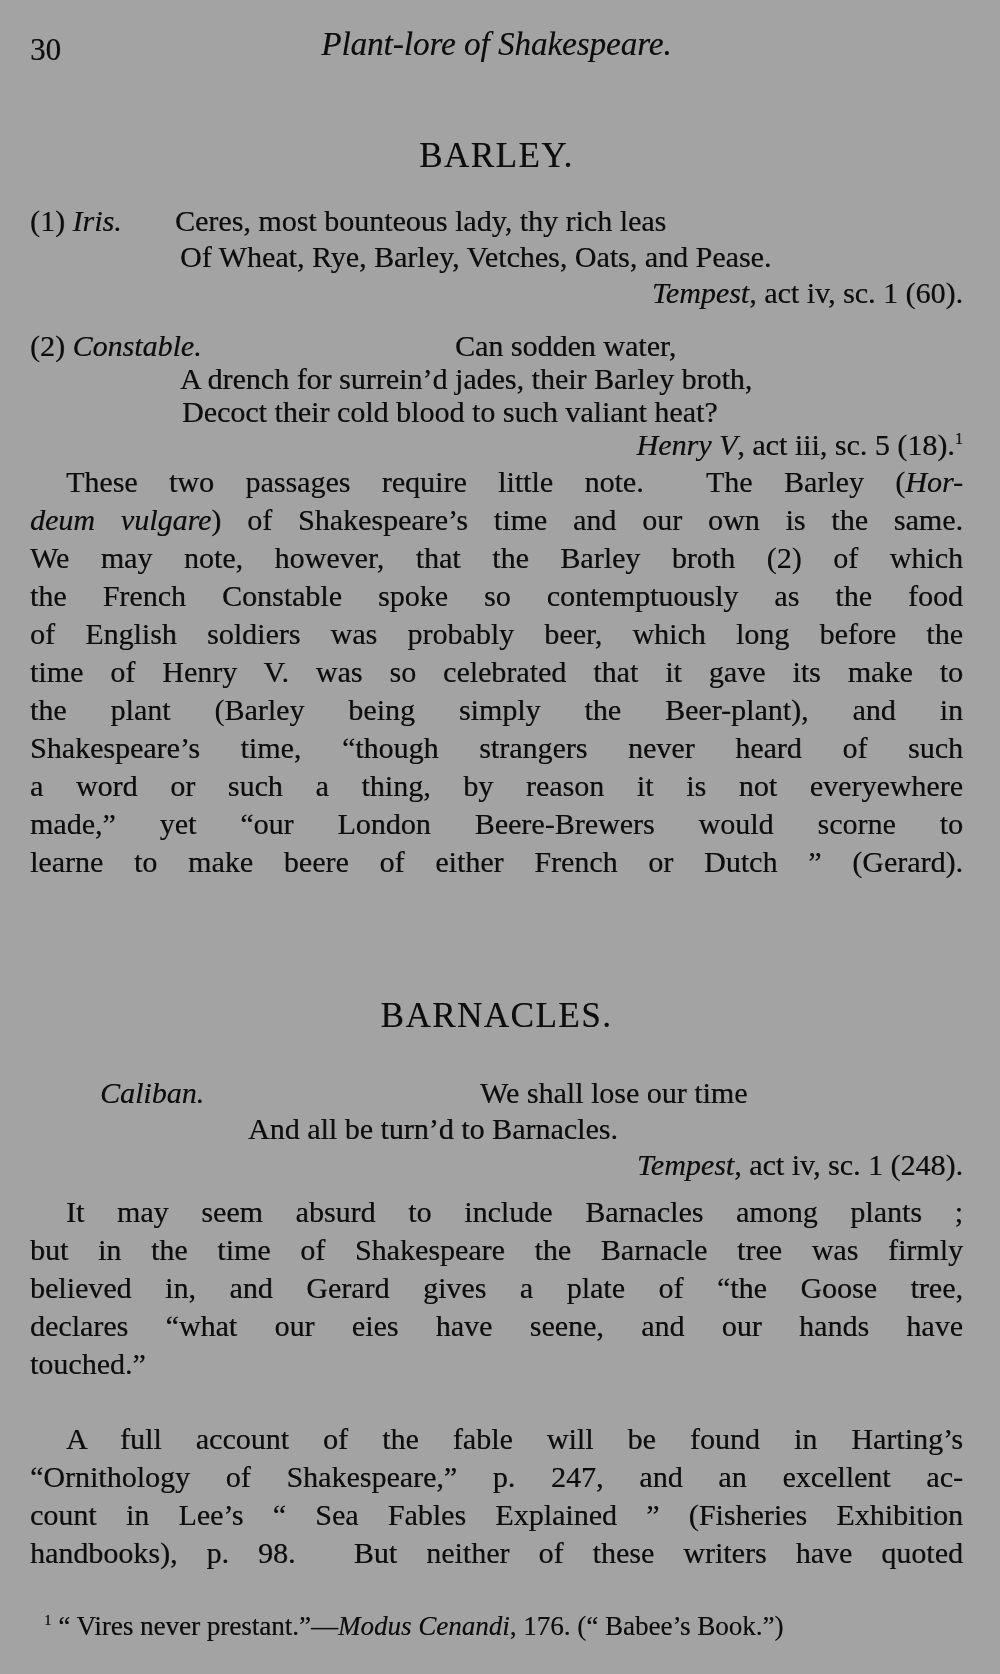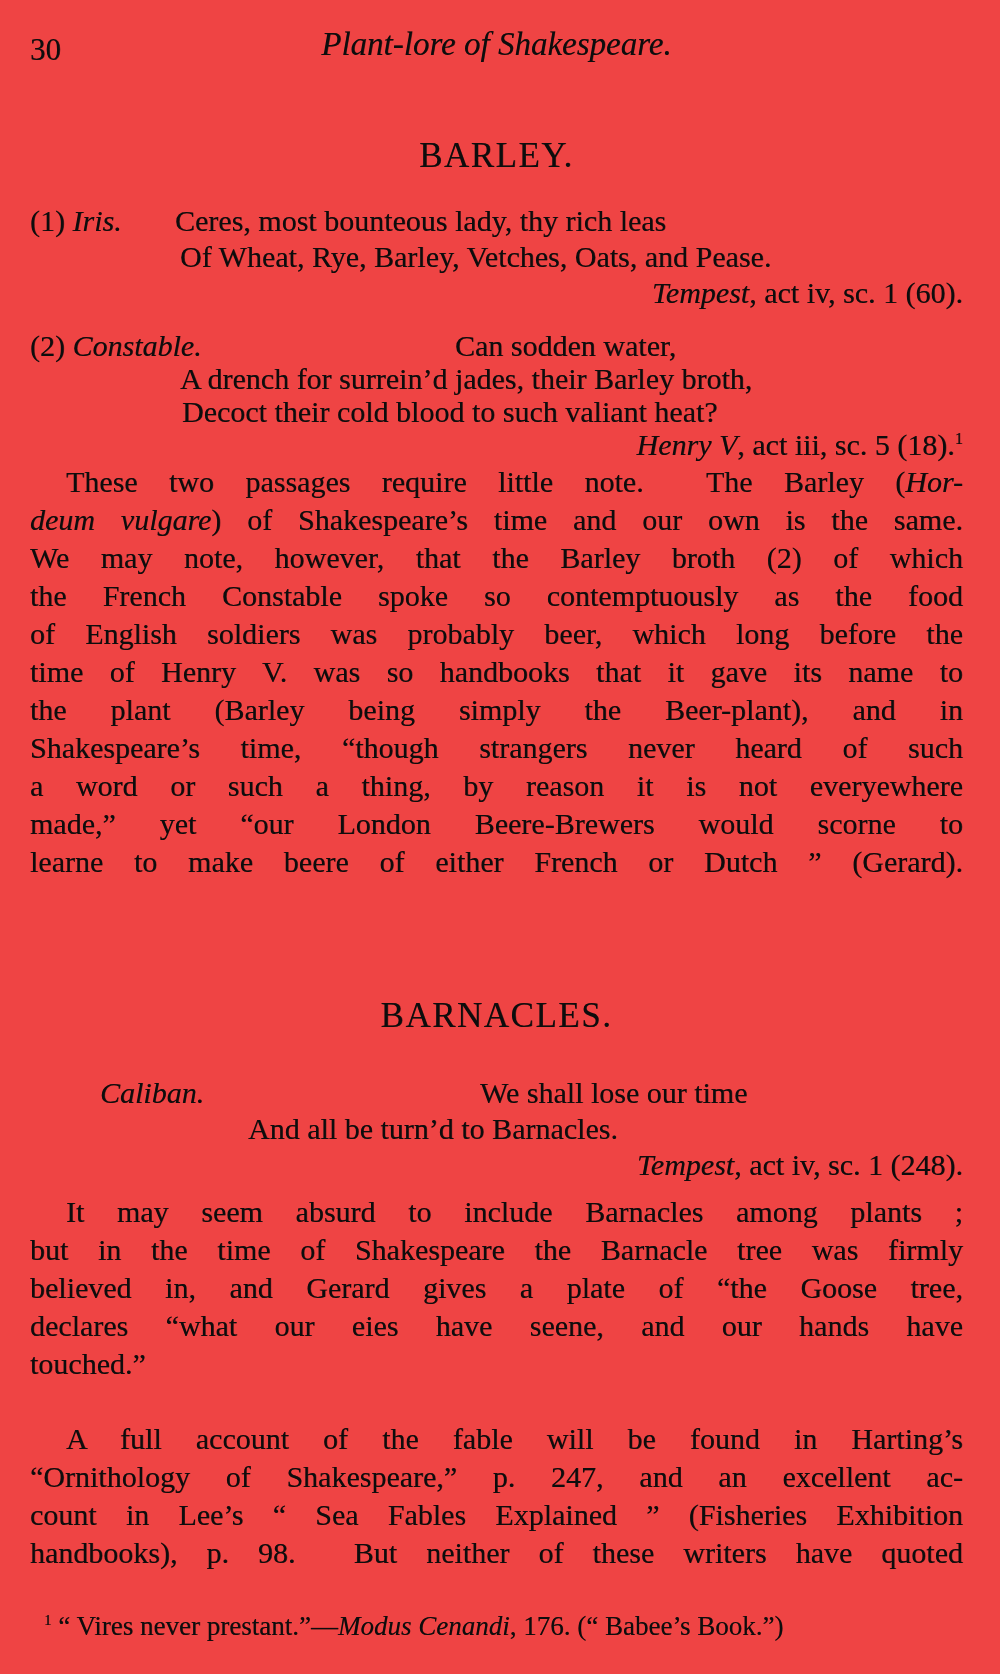--- a/index.html
+++ b/index.html
@@ -1,17 +1,17 @@
 <!DOCTYPE html>
 <html><head>
 <meta charset="utf-8">
 <style>
   html,body{margin:0;padding:0;background:#ffffff;}
   .page{
-    position:relative;width:1000px;height:1674px;background:#ef4444;
+    position:relative;width:1000px;height:1674px;background:#a3a3a3;
     font-family:"Liberation Serif","DejaVu Serif",serif;color:#0d0d0d;
     text-shadow:0.4px 0 0 rgba(0,0,0,.5);
     overflow:hidden;
   }
   
   .running-head{position:absolute;top:26px;left:30px;width:933px;height:40px;}
   .pagenum{position:absolute;left:0;top:6px;font-size:31px;}
   .running-title{position:absolute;left:0;width:100%;text-align:center;font-style:italic;font-size:33px;}
   
   .sect{position:absolute;left:30px;width:933px;margin:0;text-align:center;
@@ -78,21 +78,21 @@
       <span class="work">Henry V</span><span>, act iii, sc. 5 (18).</span><sup>1</sup>
     </div>
   </div>
 
   <div class="para para-barley">
     <div class="pline indent"><span>These two passages require little note.&nbsp; The Barley (</span><span class="it">Hor-</span></div>
     <div class="pline"><span class="it">deum vulgare</span><span>) of Shakespeare’s time and our own is the same.</span></div>
     <div class="pline">We may note, however, that the Barley broth (2) of which</div>
     <div class="pline">the French Constable spoke so contemptuously as the food</div>
     <div class="pline">of English soldiers was probably beer, which long before the</div>
-    <div class="pline">time of Henry V. was so handbooks that it gave its name to</div>
+    <div class="pline">time of Henry V. was so celebrated that it gave its make to</div>
     <div class="pline">the plant (Barley being simply the Beer-plant), and in</div>
     <div class="pline">Shakespeare’s time, “though strangers never heard of such</div>
     <div class="pline">a word or such a thing, by reason it is not everyewhere</div>
     <div class="pline">made,” yet “our London Beere-Brewers would scorne to</div>
     <div class="pline">learne to make beere of either French or Dutch&nbsp;” (Gerard).</div>
   </div>
 
   <h2 class="sect sect-barnacles">BARNACLES.</h2>
 
   <div class="quote q-barnacles">

